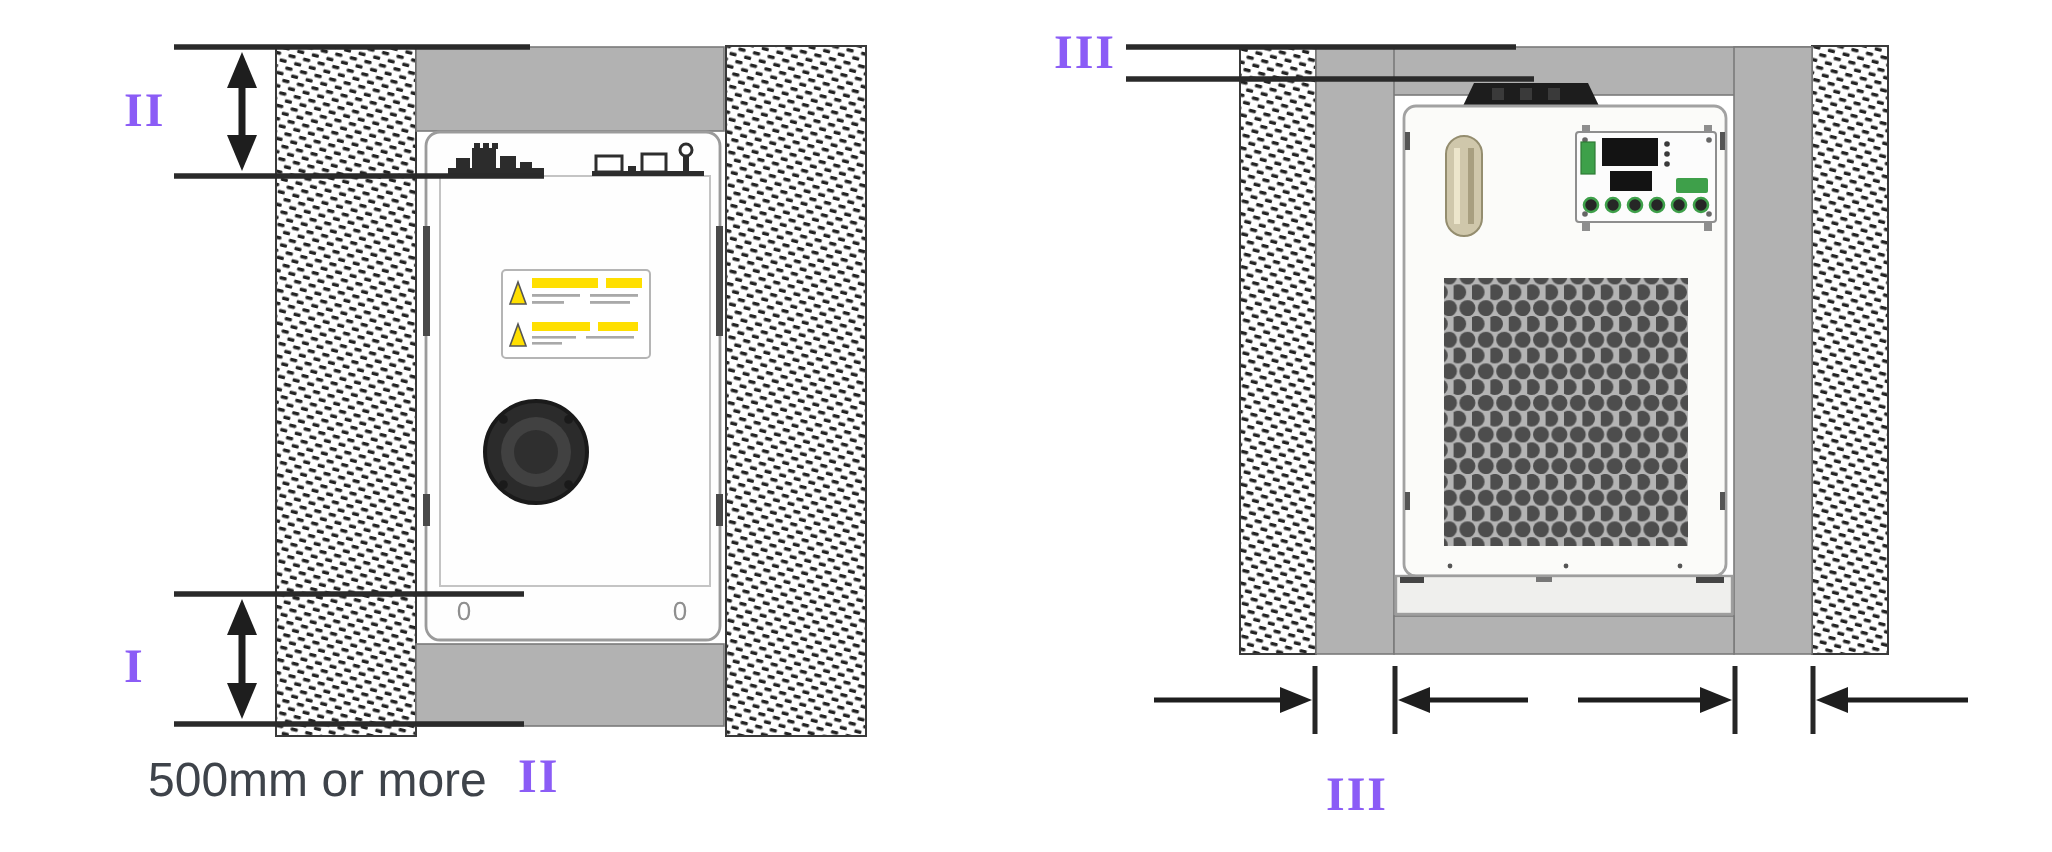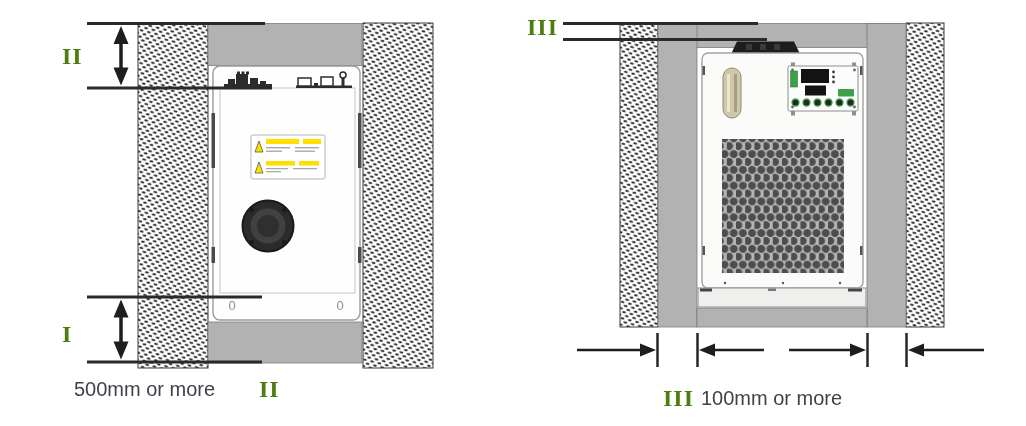--- a/index.html
+++ b/index.html
@@ -9,25 +9,25 @@
     background:#ffffff;
     font-family:"Liberation Sans", sans-serif;
     overflow:hidden;
   }
   #figure-svg{position:absolute;left:0;top:0;}
   .lbl{position:absolute;white-space:nowrap;line-height:1;}
   .roman{
     font-family:"Liberation Serif", serif;
     font-weight:bold;
     font-size:24px;
-    color:#4d7c0f;
+    color:#8b5cf6;
     letter-spacing:1px;
   }
   .caption{
-    font-size:20px;
+    font-size:24px;
     color:#3e434a;
   }
 </style>
 </head>
 <body>
 
 <div id="canvas">
 
   <svg id="figure-svg" width="1026" height="426" viewBox="0 0 1026 426">
     <defs>
@@ -240,15 +240,14 @@
   </svg>
 
   <div class="lbl roman" style="left:62px;top:44px;">II</div>
   <div class="lbl roman" style="left:62px;top:322px;">I</div>
   <div class="lbl roman" style="left:527px;top:15px;">III</div>
 
   <div class="lbl caption" style="left:74px;top:379px;">500mm or more</div>
   <div class="lbl roman" style="left:259px;top:377px;">II</div>
 
   <div class="lbl roman" style="left:663px;top:386px;">III</div>
-  <div class="lbl caption" style="left:701px;top:388px;">100mm or more</div>
 
 </div>
 
 </body></html>

